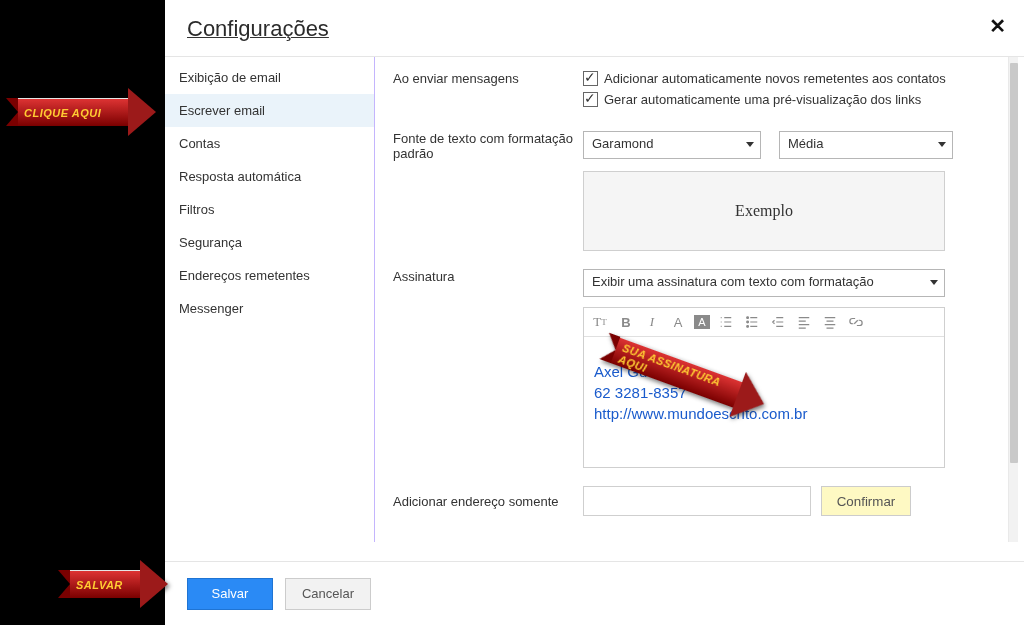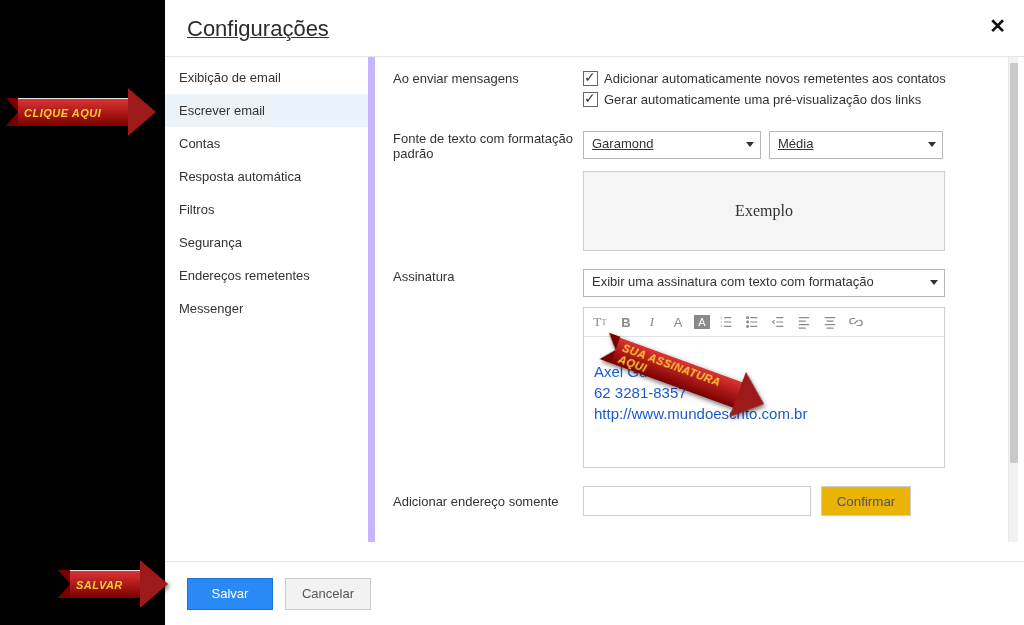--- a/index.html
+++ b/index.html
@@ -2,21 +2,21 @@
 <html><head>
 <meta charset="utf-8">
 <style>
   * { box-sizing: border-box; }
   body { margin:0; font-family: "Segoe UI", "Helvetica Neue", Arial, sans-serif; font-size:13px; color:#333; width:1024px; height:625px; overflow:hidden; position:relative; background:#000; }
   .app { position:absolute; left:165px; top:0; width:859px; height:625px; background:#fff; }
   .header { padding:16px 22px 14px 22px;text-decoration:underline; }
   .title { font-size:22px; font-weight:300; color:#2b2b2b; }
   .close { position:absolute; right:18px; top:14px; font-size:20px; font-weight:700; color:#111; cursor:pointer; }
   .body { display:flex; border-top:1px solid #e5e5e5; height:486px; }
-  .sidebar { width:210px; border-right:7px solid #c4b5fd; padding-top:4px; }
+  .sidebar { width:210px; border-right:1px solid #c4b5fd; padding-top:4px; }
   .side-item { padding:9px 14px; font-size:13px; color:#333; cursor:pointer; }
   .side-item.selected { background:#eaf3fa; }
   .content { flex:1; position:relative; padding:14px 28px 0 18px; overflow:hidden; }
   .fake-sb { position:absolute; right:6px; top:0; width:10px; height:486px; background:#f2f2f2; border-left:1px solid #e9e9e9; }
   .fake-sb .thumb { position:absolute; top:6px; left:1px; width:8px; height:400px; background:#c9c9c9; border-radius:1px; }
   .row { display:flex; margin-bottom:18px; }
   .label { width:190px; color:#333; font-size:13px; }
   .value { flex:1; }
   .chk-line { display:flex; align-items:flex-start; margin-bottom:6px; }
   .chk { width:15px; height:15px; border:1px solid #666; margin-right:6px; position:relative; flex:0 0 15px; }
@@ -26,21 +26,21 @@
   .sel.wide { width:362px; }
   .example { margin-top:12px; width:362px; height:80px; border:1px solid #cfcfcf; background:#f5f5f5; display:flex; align-items:center; justify-content:center; font-family: Garamond, serif; font-size:16px; color:#333; }
   .sig-wrap { margin-top:10px; width:362px; border:1px solid #cfcfcf; background:#fff; }
   .toolbar { display:flex; align-items:center; gap:6px; padding:4px 6px; border-bottom:1px solid #e0e0e0; color:#8a8a8a; font-size:13px; }
   .tb-btn { width:20px; height:20px; display:flex; align-items:center; justify-content:center; cursor:pointer; color:#8a8a8a; }
   .tb-btn.inv { background:#8a8a8a; color:#fff; font-size:11px; width:16px; height:14px; }
   .sig-text { padding:24px 10px 16px 10px; min-height:130px; font-size:15px; color:#1a5bcc; line-height:1.4; font-family: Arial, sans-serif; }
   .sig-text a { color:#1a5bcc; text-decoration:none; }
   .addr-row { display:flex; align-items:center; margin-top:14px; }
   .addr-input { width:228px; height:30px; border:1px solid #cfcfcf; margin-right:10px; padding:4px 6px; }
-  .confirm { width:90px; height:30px; background:#eab308; border:1px solid #ccc; cursor:pointer; color:#555; }
+  .confirm { width:90px; height:30px; background:#fef9c3; border:1px solid #ccc; cursor:pointer; color:#555; }
   .footer { position:absolute; left:0; bottom:0; width:100%; height:64px; border-top:1px solid #e5e5e5; display:flex; align-items:center; padding-left:22px; gap:12px; background:#fff; }
   .btn-save { width:86px; height:32px; background:#2a8af5; color:#fff; border:1px solid #1f74d3; cursor:pointer; font-size:13px; }
   .btn-cancel { width:86px; height:32px; background:#f2f2f2; border:1px solid #ccc; color:#555; cursor:pointer; font-size:13px; }
   
   .arrow { position:absolute; display:flex; align-items:center; filter: drop-shadow(2px 2px 2px rgba(0,0,0,0.5)); }
   .arrow .body { height:28px; background:linear-gradient(#d33, #7a0000); display:flex; align-items:center; padding:0 6px; color:#ffcc33; font-weight:700; font-size:11px; letter-spacing:0.5px; font-style:italic; }
   .arrow .head { width:0; height:0; border-top:24px solid transparent; border-bottom:24px solid transparent; border-left:28px solid #9c1a1a; }
   .arrow .tail { width:0; height:0; border-top:14px solid #7a0000; border-bottom:14px solid #7a0000; border-left:12px solid transparent; }
   .arrow.a1 { left:6px; top:88px; }
   .arrow.a1 .body{ width:110px; }
@@ -86,21 +86,21 @@
           <div class="chk-line">
             <span class="chk"></span>
             <span>Gerar automaticamente uma pré-visualização dos links</span>
           </div>
         </div>
       </div>
 
       <div class="row">
         <div class="label"><span class="dotted">Fonte de texto com formatação padrão</span></div>
         <div class="value">
-          <div style="display:flex; gap:8px;text-decoration:underline;">
+          <div style="display:flex; gap:18px;">
             <div class="sel">
               <span>Garamond</span>
               <span class="caret"></span>
             </div>
             <div class="sel" style="width:174px">
               <span>Média</span>
               <span class="caret"></span>
             </div>
           </div>
           <div class="example">

